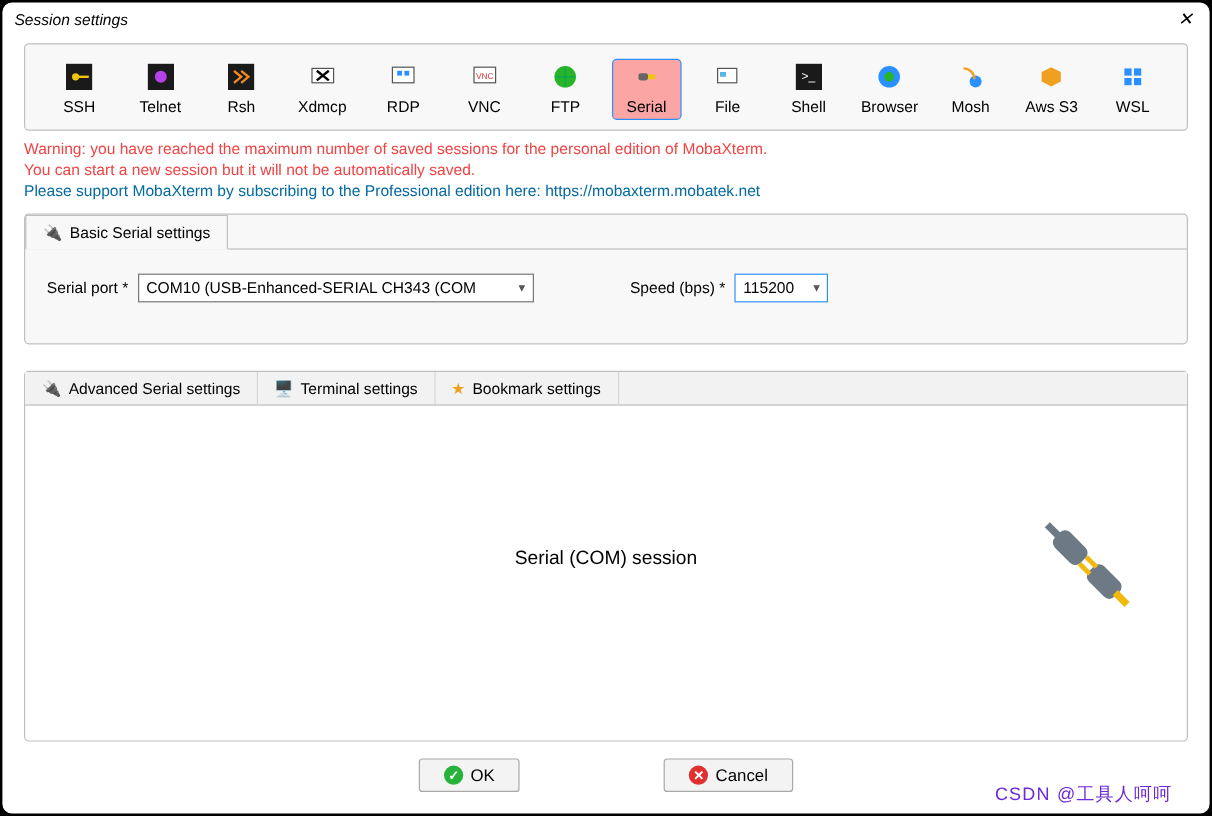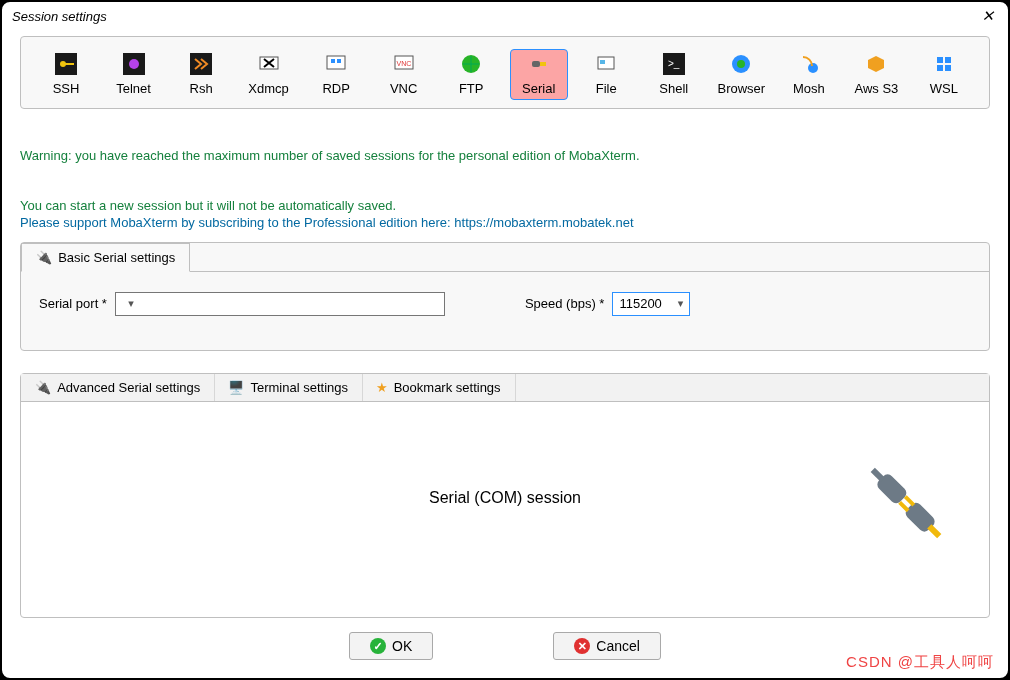--- a/index.html
+++ b/index.html
@@ -24,21 +24,21 @@
   }
   .stype {
     display:flex; flex-direction:column; align-items:center; gap:6px;
     width:58px; padding:4px 2px; border-radius:4px; cursor:pointer;
     font-size:13px;
   }
   .stype .icn { width:22px; height:22px; display:flex; align-items:center; justify-content:center; }
   .stype.sel { background:#fca5a5; border:1px solid #2b90ff; padding:3px 1px; }
 
   .msg { font-size:13px; margin-top:6px; line-height:1.35; }
-  .msg .red { color:#15803d;margin-top:32px; }
+  .msg .red { color:#ef4444; }
   .msg .blue { color:#0369a1; }
 
   .tabset {
     margin-top:10px; border:1px solid #bfbfbf; border-radius:4px;
     background:#f8f8f8; position:relative;
   }
   .tabs { display:flex; }
   .tab {
     padding:6px 14px; font-size:13px; display:flex; align-items:center; gap:6px;
     background:#ececec; border:1px solid #bfbfbf; border-bottom:none; cursor:pointer;
@@ -77,22 +77,22 @@
   .btn {
     display:flex; align-items:center; gap:6px; padding:5px 20px;
     border:1px solid #a9a9a9; border-radius:3px; background:#f3f3f3;
     font-size:14px; cursor:pointer;
   }
   .btn .glyph { display:inline-flex; width:16px; height:16px; border-radius:50%;
     align-items:center; justify-content:center; font-size:11px; color:#fff; font-weight:bold; }
   .glyph.ok { background:#27b33a; }
   .glyph.no { background:#e03030; }
 
-  .watermark { position:absolute; right:14px; bottom:6px; font-size:15px;
-    color:#ef4444; pointer-events:none; letter-spacing:1px;margin-top:24px; }
+  .watermark { position:absolute; right:31px; bottom:6px; font-size:15px;
+    color:#6d28d9; pointer-events:none; letter-spacing:1px;margin-top:24px; }
 </style>
 </head>
 <body>
 
 <div class="window">
   <div class="titlebar">
     <span>Session settings</span>
     <span class="close-x">✕</span>
   </div>
 
@@ -240,20 +240,21 @@
       <div class="tabs">
         <div class="tab active">
           <span>🔌</span>
           <span>Basic Serial settings</span>
         </div>
       </div>
       <div class="tabbody">
         <div class="fld">
           <span>Serial port *</span>
           <div class="combo big">
+            <span class="val">COM10  (USB-Enhanced-SERIAL CH343 (COM</span>
             <span class="chev">▾</span>
           </div>
         </div>
         <div class="fld">
           <span>Speed (bps) *</span>
           <div class="combo sm">
             <span class="val">115200</span>
             <span class="chev">▾</span>
           </div>
         </div>

